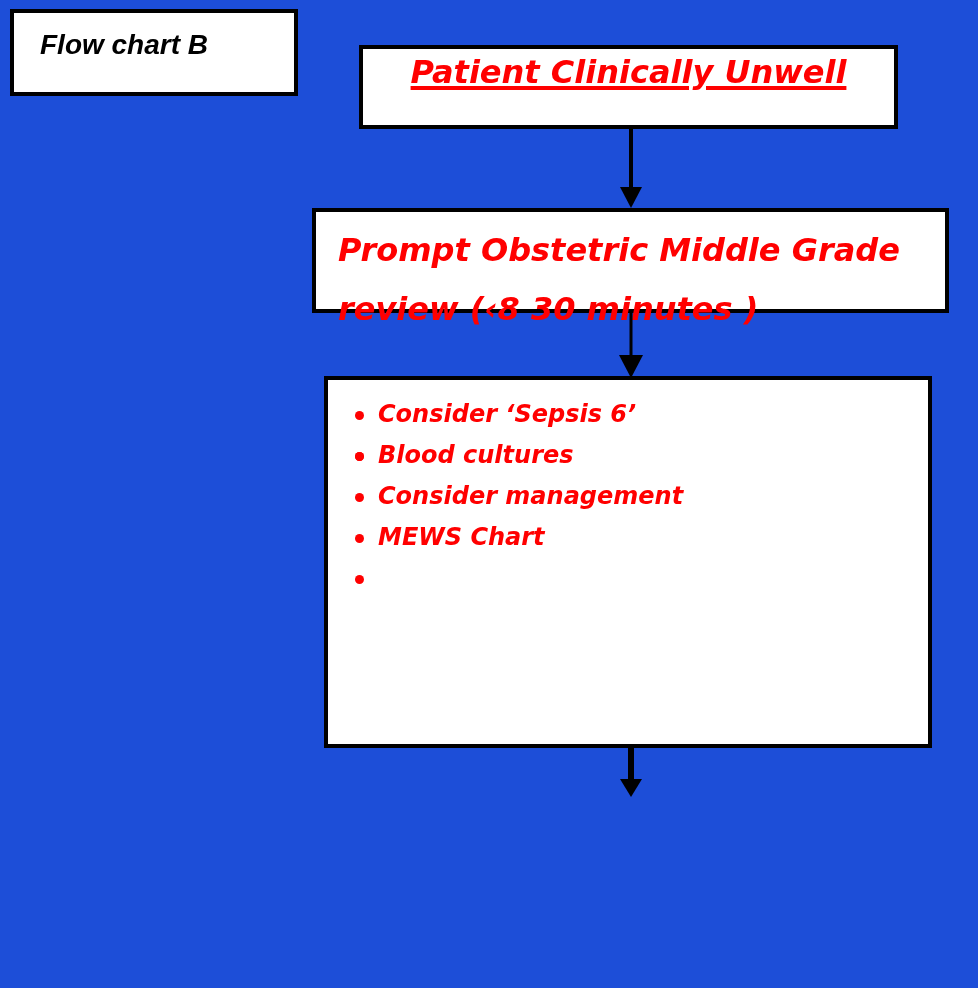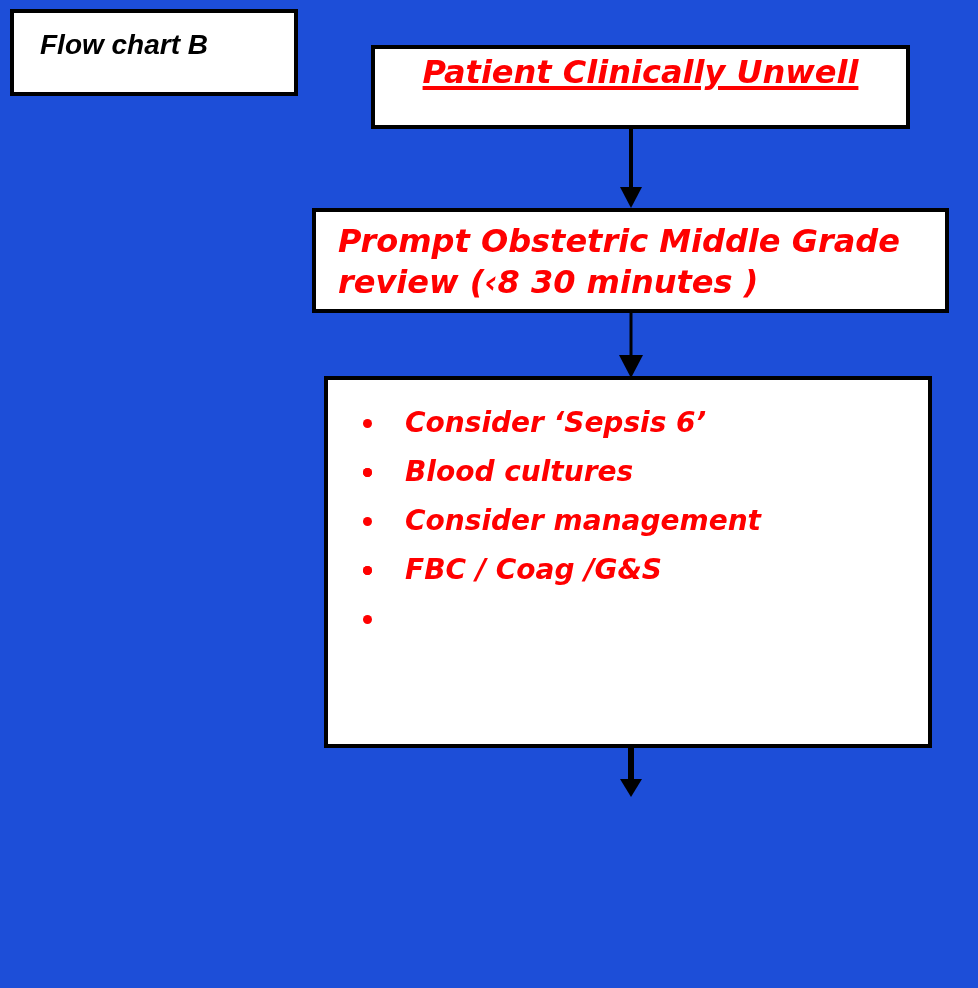--- a/index.html
+++ b/index.html
@@ -45,21 +45,20 @@
     white-space: nowrap;
   }
 
   
   #node-unwell {
     left: 359px;
     top: 45px;
     width: 539px;
     height: 84px;
     border-width: 4px;
-    margin-left: 12px;
   }
   #node-unwell .txt {
     position: absolute;
     left: 0;
     right: 0;
     top: 4px;
     text-align: center;
     font-size: 32px;
     font-weight: bold;
     color: #ff0000;
@@ -76,21 +75,21 @@
     width: 637px;
     height: 105px;
     border-width: 4px;
   }
   #node-review .txt {
     position: absolute;
     left: 22px;
     right: 26px;
     top: 9px;
     font-size: 32px;
-    line-height: 41px;
+    line-height: 59px;
     font-weight: bold;
     color: #ff0000;
   }
 
   
   #node-actions {
     left: 324px;
     top: 376px;
     width: 608px;
     height: 372px;
@@ -100,26 +99,26 @@
     position: absolute;
     left: 0;
     top: 14px;
     right: 0;
     list-style: none;
     margin: 0;
     padding: 0;
   }
   #bullet-list li {
     position: relative;
-    padding-left: 69px;
-    font-size: 28px;
+    padding-left: 50px;
+    font-size: 24px;
     line-height: 41px;
     font-weight: bold;
     color: #ff0000;
-    margin: 8px;
+    margin: 0;
   }
   #bullet-list li .bullet {
     position: absolute;
     left: 27px;
     top: 17px;
     width: 9px;
     height: 9px;
     border-radius: 50%;
     background: #ff0000;
   }
@@ -192,24 +191,21 @@
       <li>
         <span class="bullet"></span>
         <span>Blood cultures</span>
       </li>
       <li>
         <span class="bullet"></span>
         <span>Consider management</span>
       </li>
       <li>
         <span class="bullet"></span>
-      </li>
-      <li>
-        <span class="bullet"></span>
-        <span>FBC / Coag /G&amp;S</span>
+        <span>MEWS Chart</span>
       </li>
       <li>
         <span class="bullet"></span>
       </li>
     </ul>
   </div>
 
   <div class="connector" style="left:616px; top:748px;">
     <svg width="30" height="50" viewBox="0 0 30 50" aria-hidden="true">
       <line x1="15" y1="0" x2="15" y2="36" stroke="#000000" stroke-width="6"></line>

